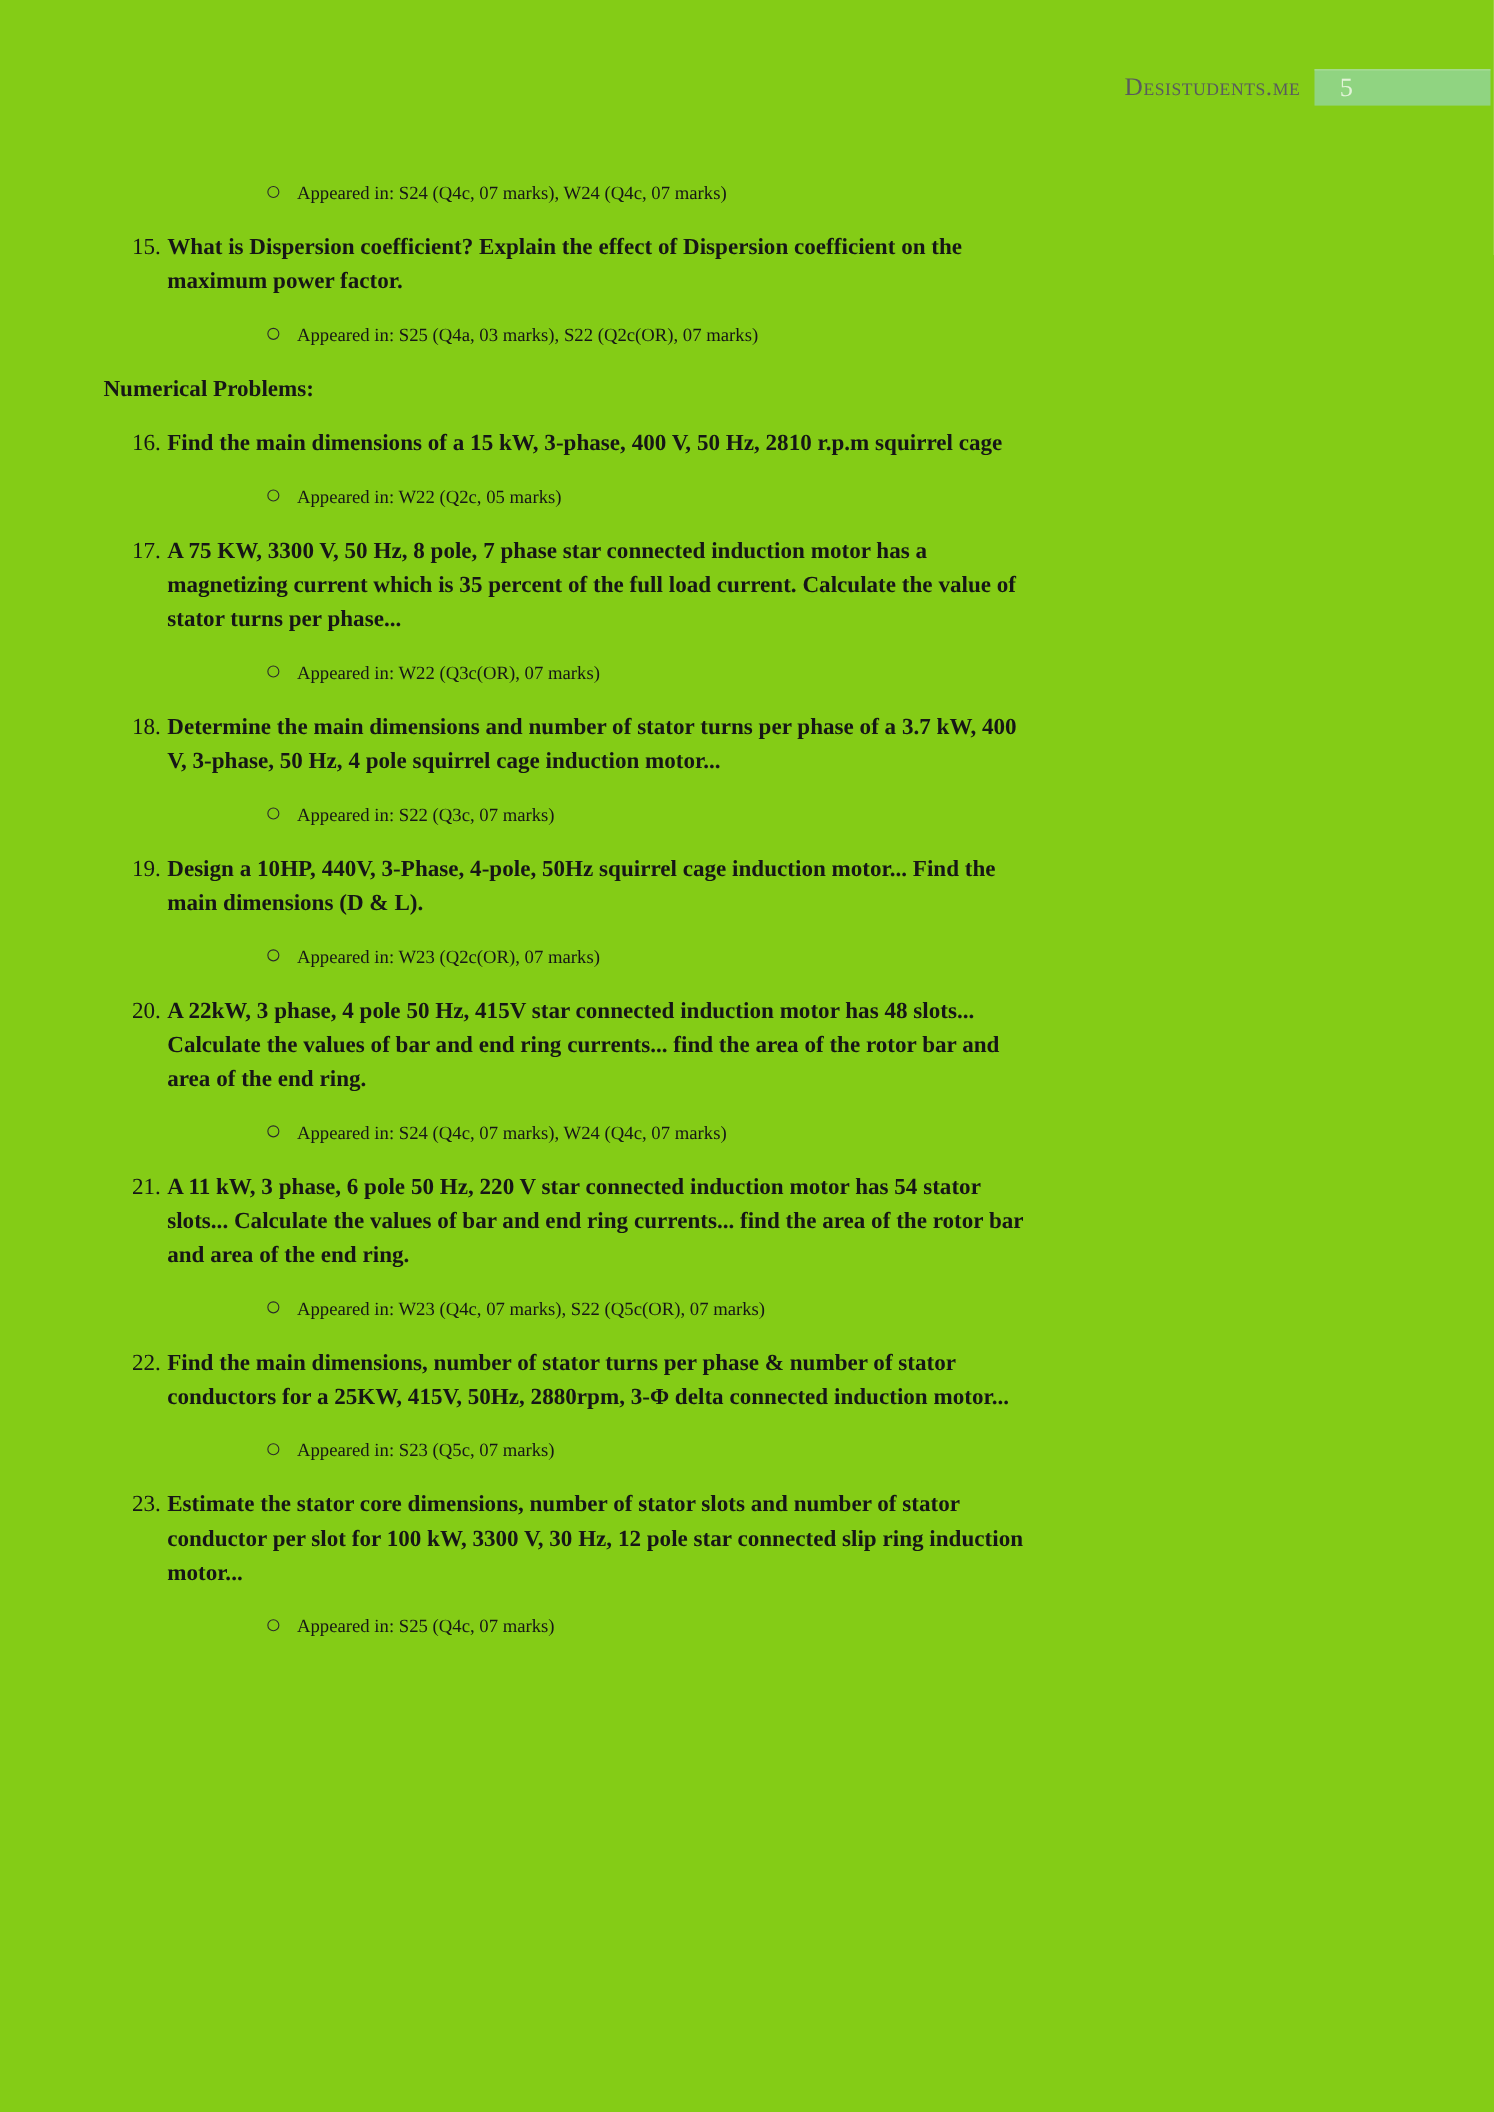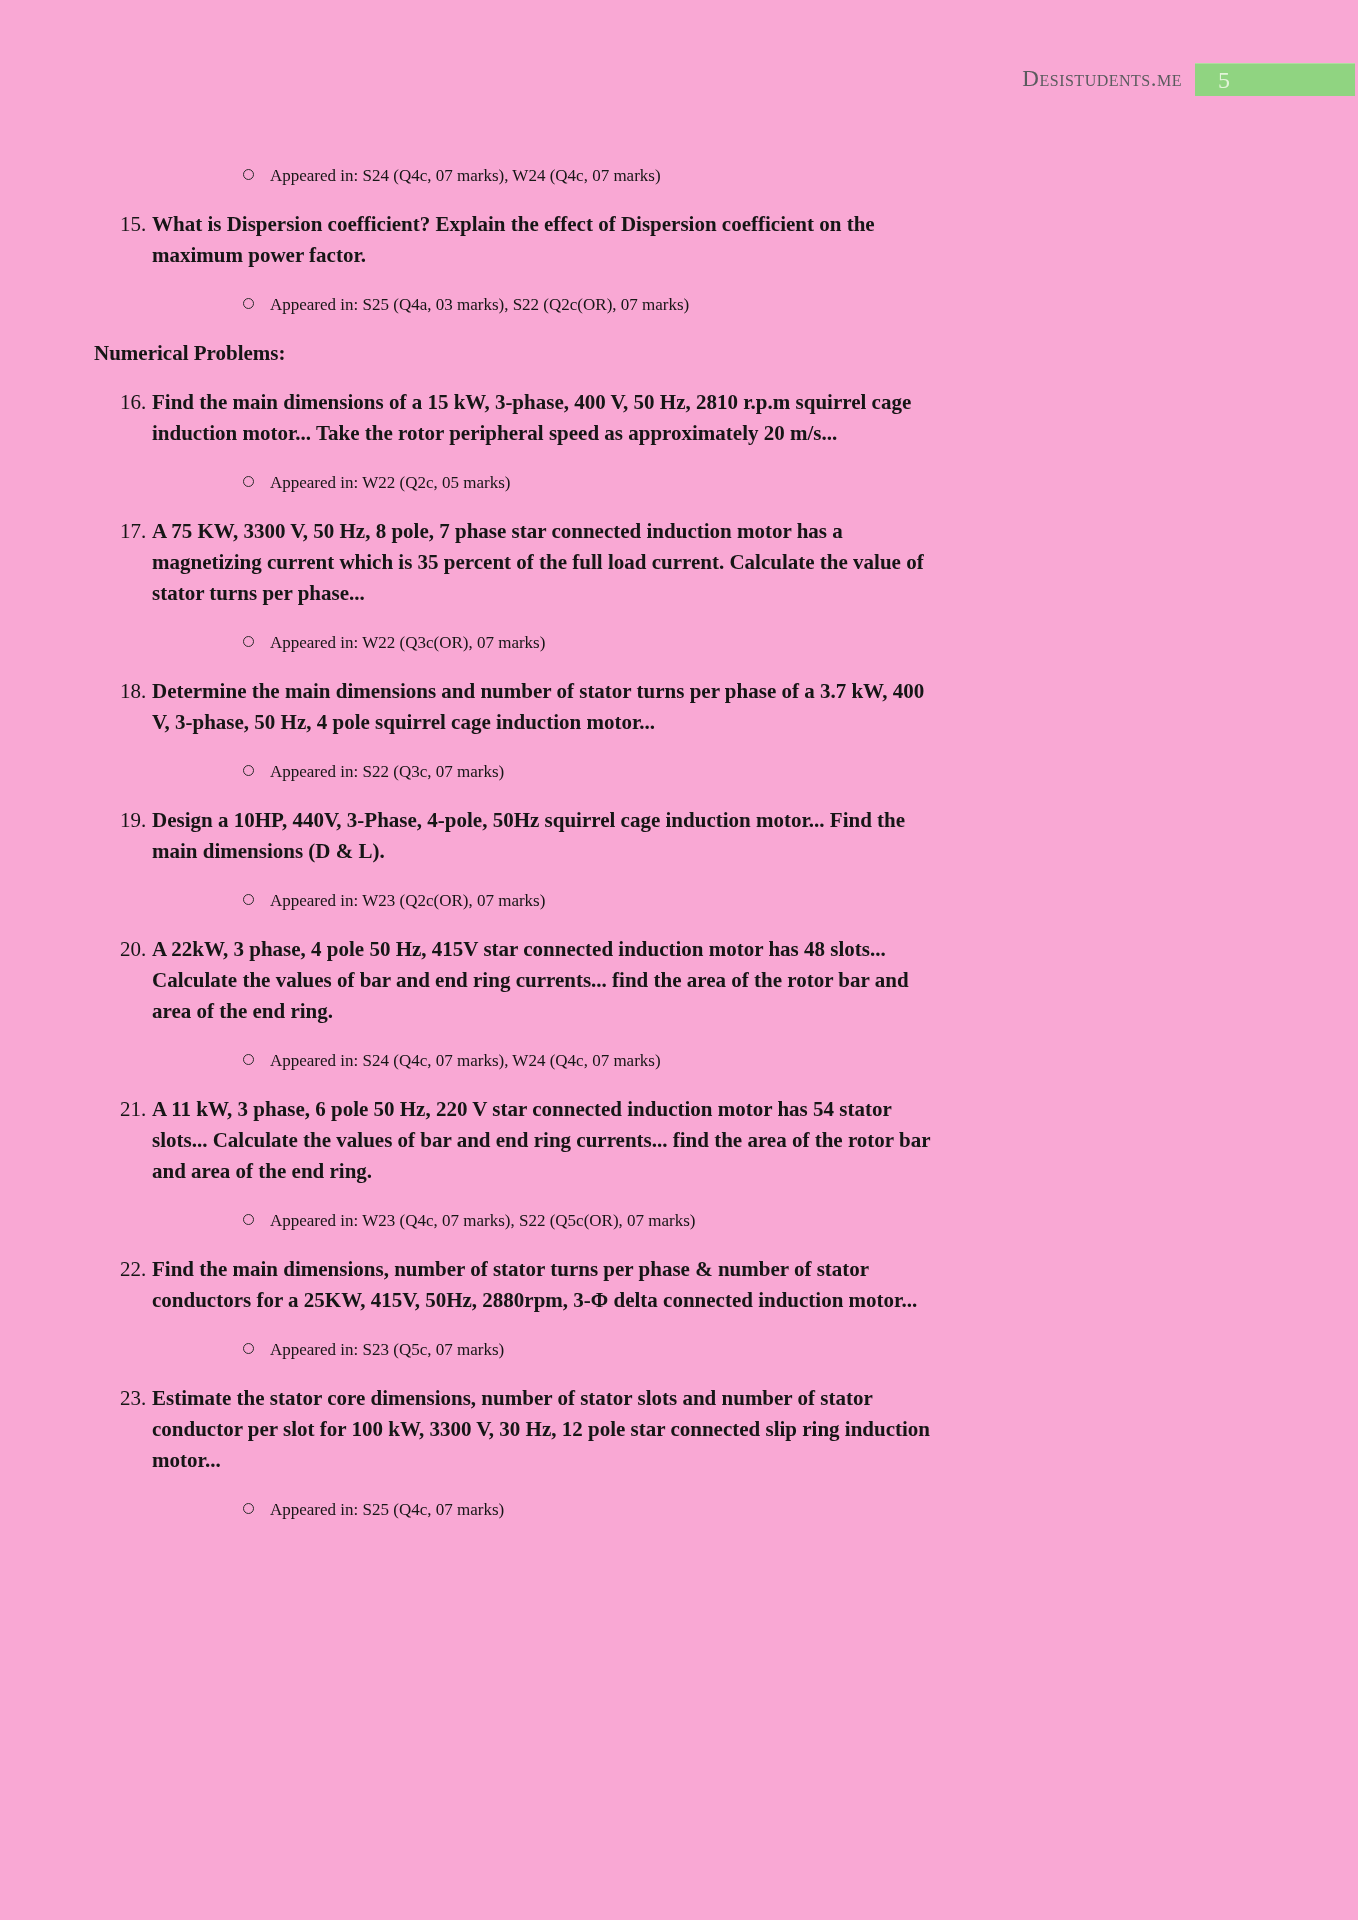--- a/index.html
+++ b/index.html
@@ -4,21 +4,21 @@
 <style>
   html, body { margin: 0; padding: 0; }
   body {
     width: 1358px; height: 1920px;
     background: #ffffff;
     font-family: "Liberation Serif", "DejaVu Serif", serif;
     color: #161616;
     overflow: hidden;
     position: relative;
   }
-  .page { position: absolute; inset: 0; background: #f9a8d4; text-decoration: underline; }
+  .page { position: absolute; inset: 0; background: #84cc16; text-decoration: underline; }
 
   
   .header {
     position: absolute; top: 62px; right: 3px; height: 34px;
     display: flex; align-items: center;
   }
   .site-title {
     font-variant: small-caps;
     font-size: 23px;
     color: #5a5b5e;
@@ -91,21 +91,20 @@
           <div class="qline">What is Dispersion coefficient? Explain the effect of Dispersion coefficient on the</div>
           <div class="qline">maximum power factor.</div>
         </div>
       </div>
       <div class="bullet-row block"><span class="bullet-circle"></span><span>Appeared in: S25 (Q4a, 03 marks), S22 (Q2c(OR), 07 marks)</span></div>
       <div class="heading block">Numerical Problems:</div>
       <div class="item block">
         <span class="item-number">16.</span>
         <div class="item-lines">
           <div class="qline">Find the main dimensions of a 15 kW, 3-phase, 400 V, 50 Hz, 2810 r.p.m squirrel cage</div>
-          <div class="qline">induction motor... Take the rotor peripheral speed as approximately 20 m/s...</div>
         </div>
       </div>
       <div class="bullet-row block"><span class="bullet-circle"></span><span>Appeared in: W22 (Q2c, 05 marks)</span></div>
       <div class="item block">
         <span class="item-number">17.</span>
         <div class="item-lines">
           <div class="qline">A 75 KW, 3300 V, 50 Hz, 8 pole, 7 phase star connected induction motor has a</div>
           <div class="qline">magnetizing current which is 35 percent of the full load current. Calculate the value of</div>
           <div class="qline">stator turns per phase...</div>
         </div>

